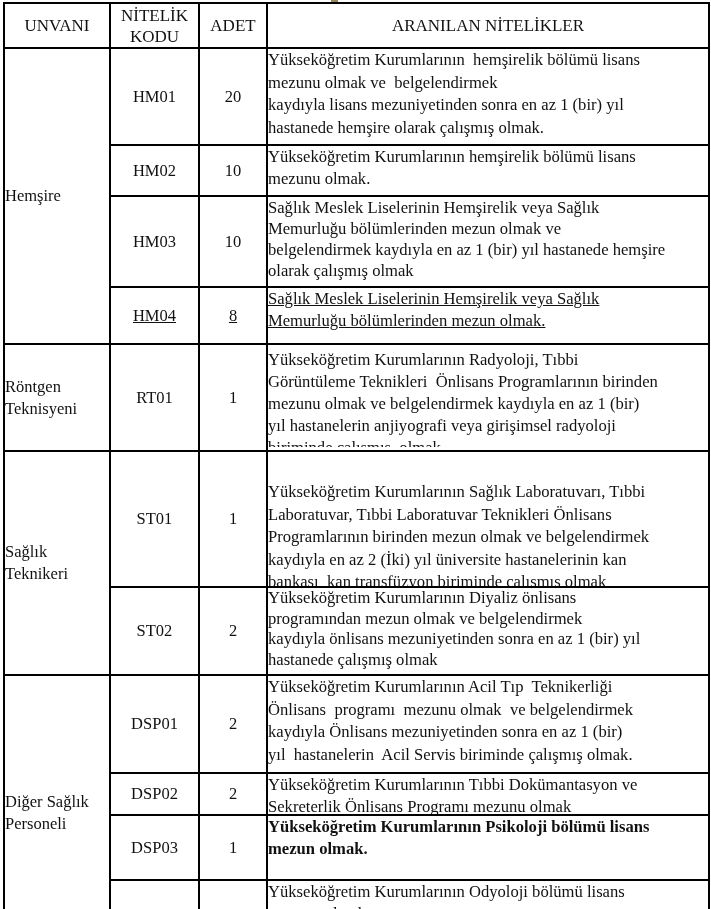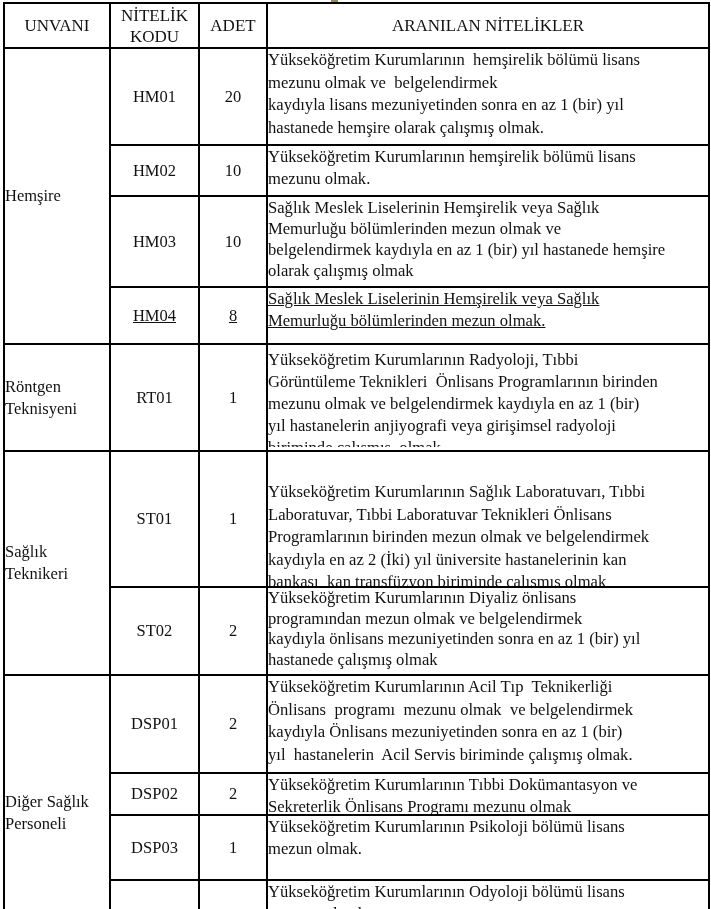--- a/index.html
+++ b/index.html
@@ -61,21 +61,21 @@
   
   .q-hm01{height:91px;line-height:22.5px;}
   .q-hm02{height:45px;line-height:22px;}
   .q-hm03{height:85px;line-height:21px;}
   .q-hm04{height:51px;line-height:22px;}
   .q-rt01{height:98px;line-height:22px;padding-top:4px;}
   .q-st01{height:105px;line-height:22.5px;margin-top:29px;}
   .q-st02{height:82px;line-height:20.5px;}
   .q-dsp01{height:92px;line-height:22.5px;}
   .q-dsp02{height:40px;line-height:22px;}
-  .q-dsp03{height:46px;line-height:22px;}
+  .q-dsp03{height:46px;line-height:22px;font-weight:bold;}
   .q-dsp04{height:48px;line-height:22px;}
 </style>
 </head>
 <body>
 
 <div class="crop-artifact"></div>
 
 <table class="qtable">
   <colgroup>
     <col class="c-unvani">

